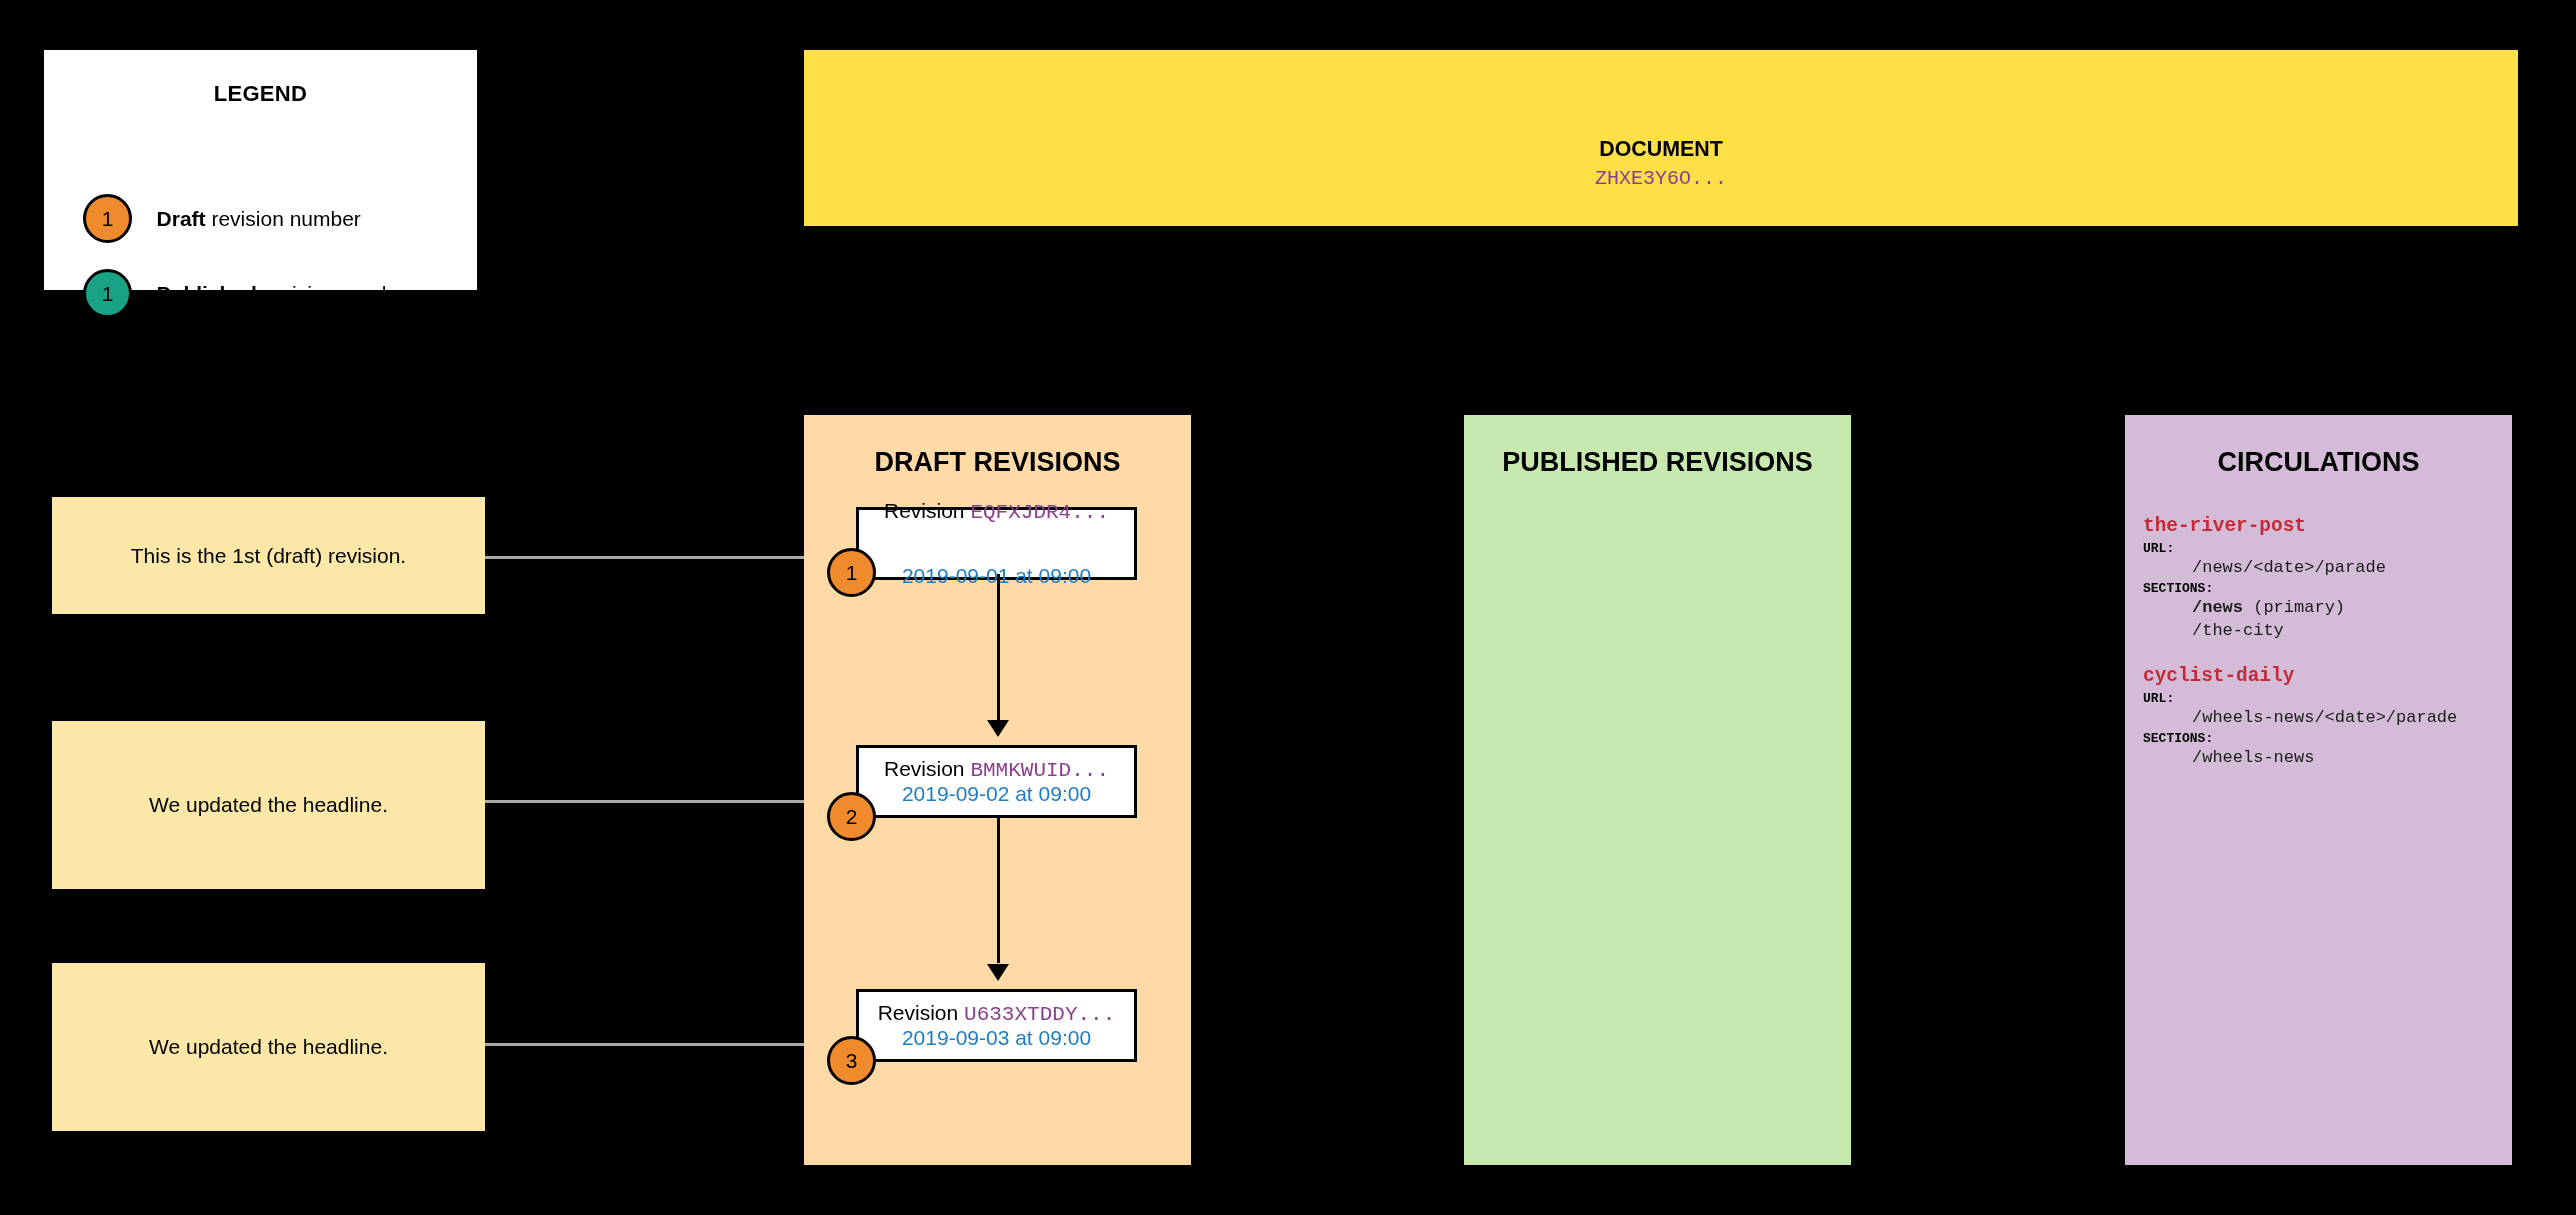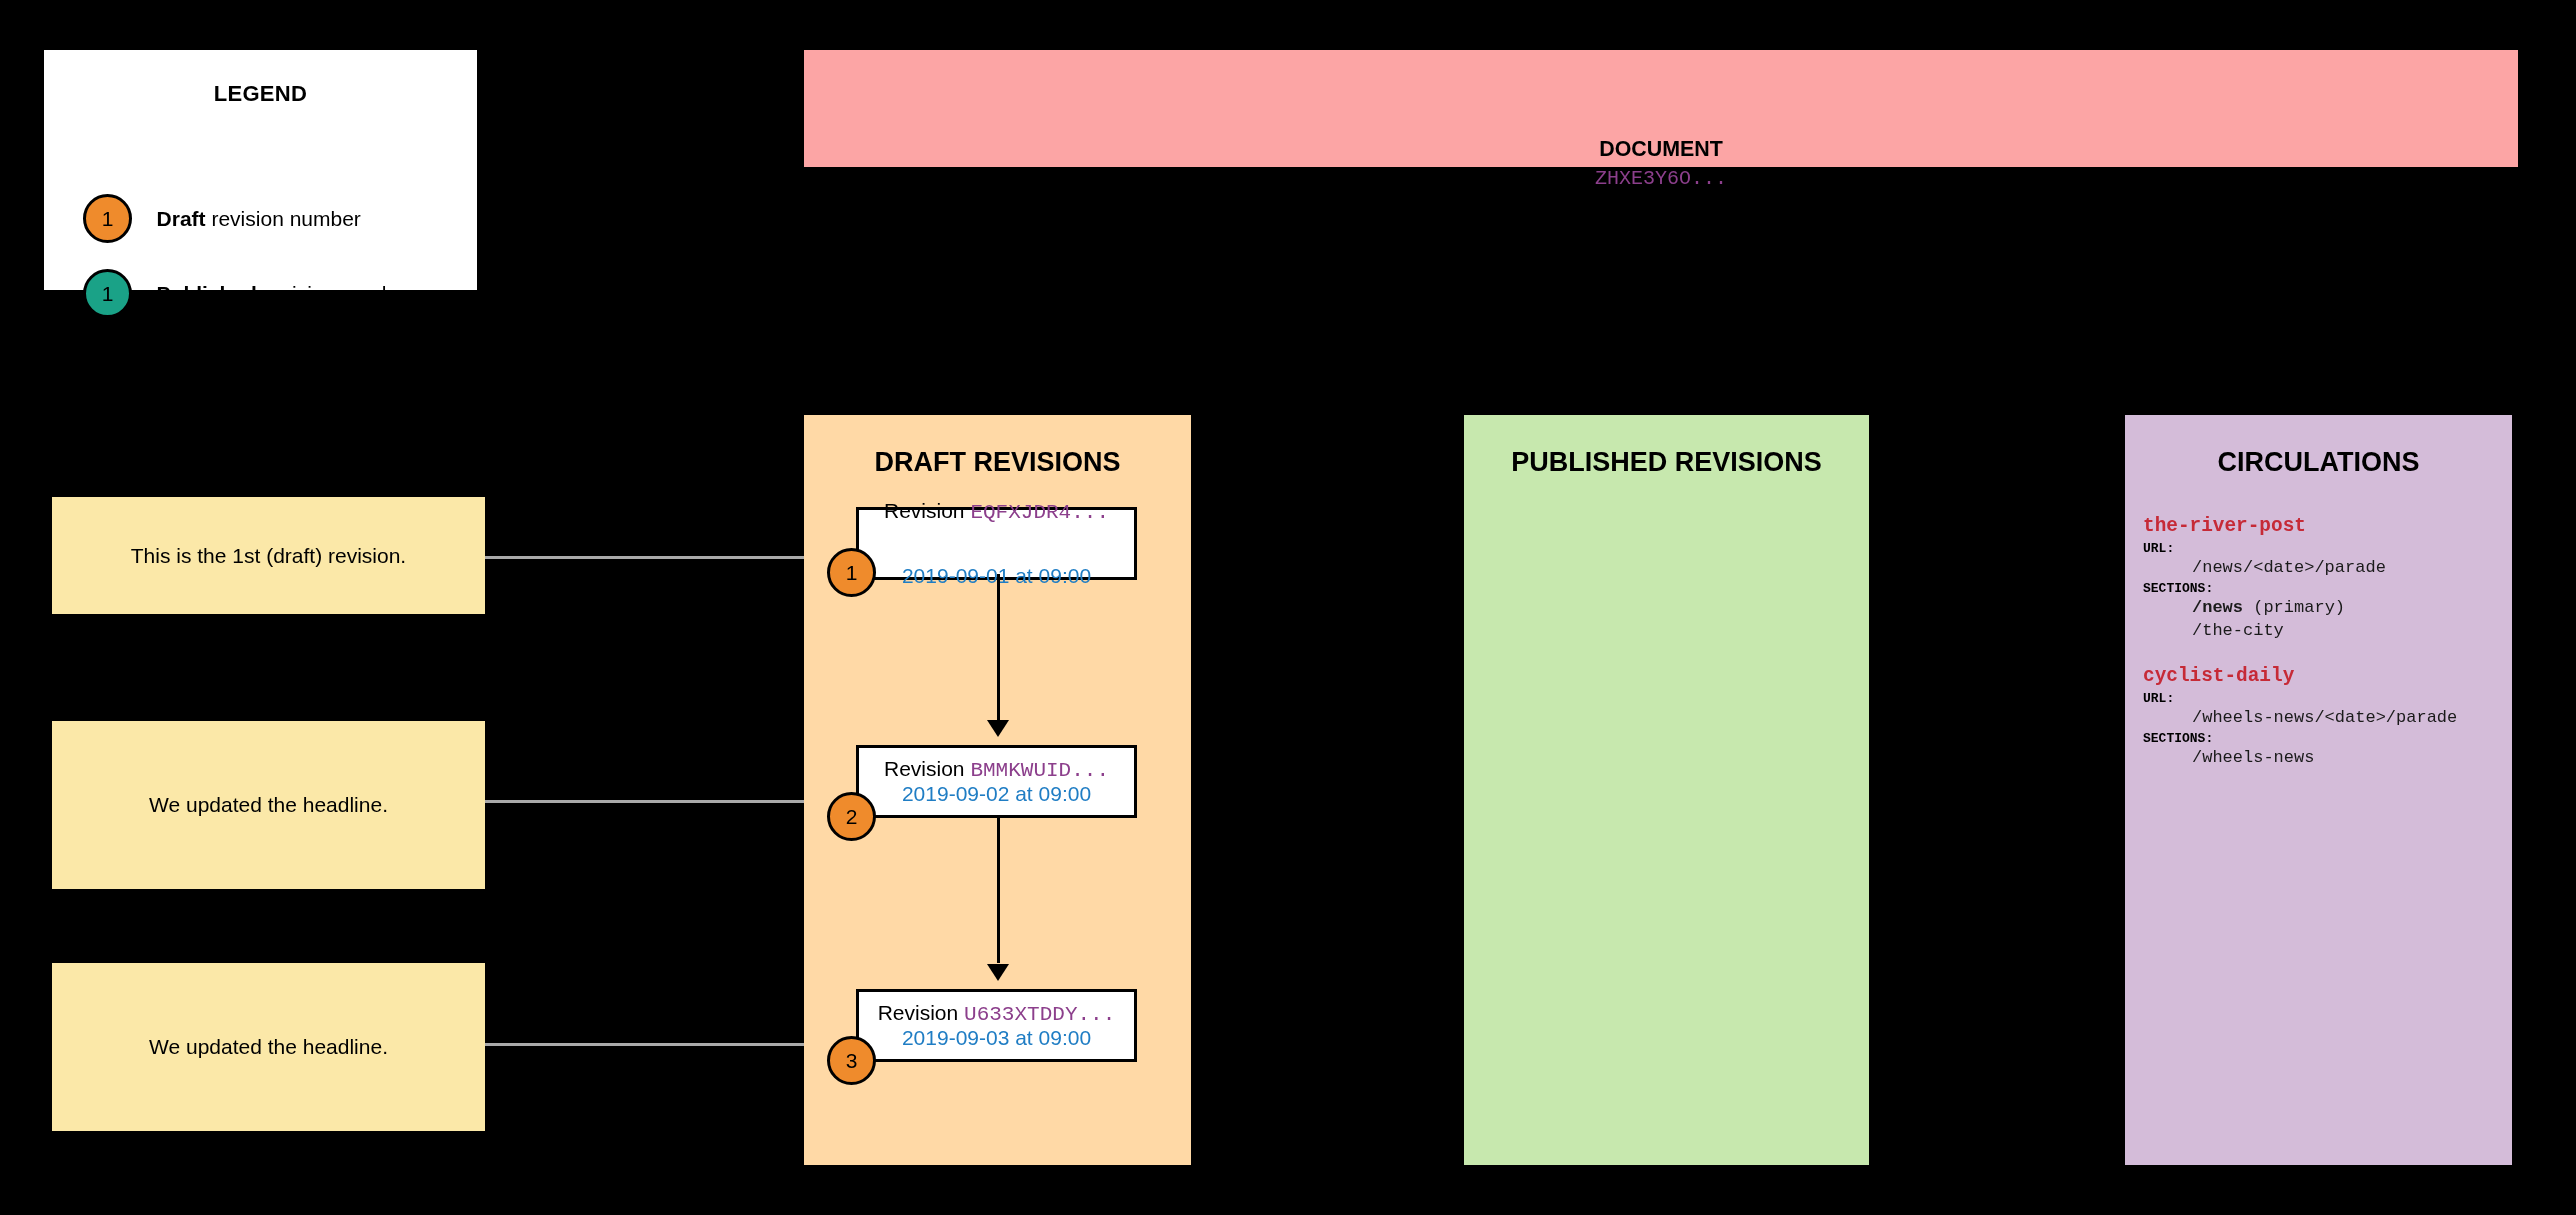--- a/index.html
+++ b/index.html
@@ -66,22 +66,22 @@
     white-space: nowrap;
   }
   .legend-label b { font-weight: bold; }
 
   
   #document-panel {
     position: absolute;
     left: 804px;
     top: 50px;
     width: 1714px;
-    height: 117px;
-    background: #fca5a5;
+    height: 176px;
+    background: #fde047;
   }
   #document-panel .doc-title {
     position: absolute;
     top: 87px;
     left: 0;
     width: 100%;
     text-align: center;
     font-size: 21.4px;
     font-weight: bold;
     color: #000000;
@@ -107,21 +107,21 @@
     position: absolute;
     top: 32px;
     left: 0;
     width: 100%;
     text-align: center;
     font-size: 27px;
     font-weight: bold;
     color: #000000;
   }
   #draft-panel { left: 804px; width: 387px; background: #ffd9a6; }
-  #published-panel { left: 1464px; width: 387px; background: #c7e8ae; padding-left: 18px; }
+  #published-panel { left: 1464px; width: 387px; background: #c7e8ae; }
   #circulations-panel { left: 2125px; width: 387px; background: #d4bcd9; }
 
   
   .revision-node {
     position: absolute;
     left: 52px;
     width: 281px;
     height: 73px;
     background: #ffffff;
     border: 3.2px solid #000000;

